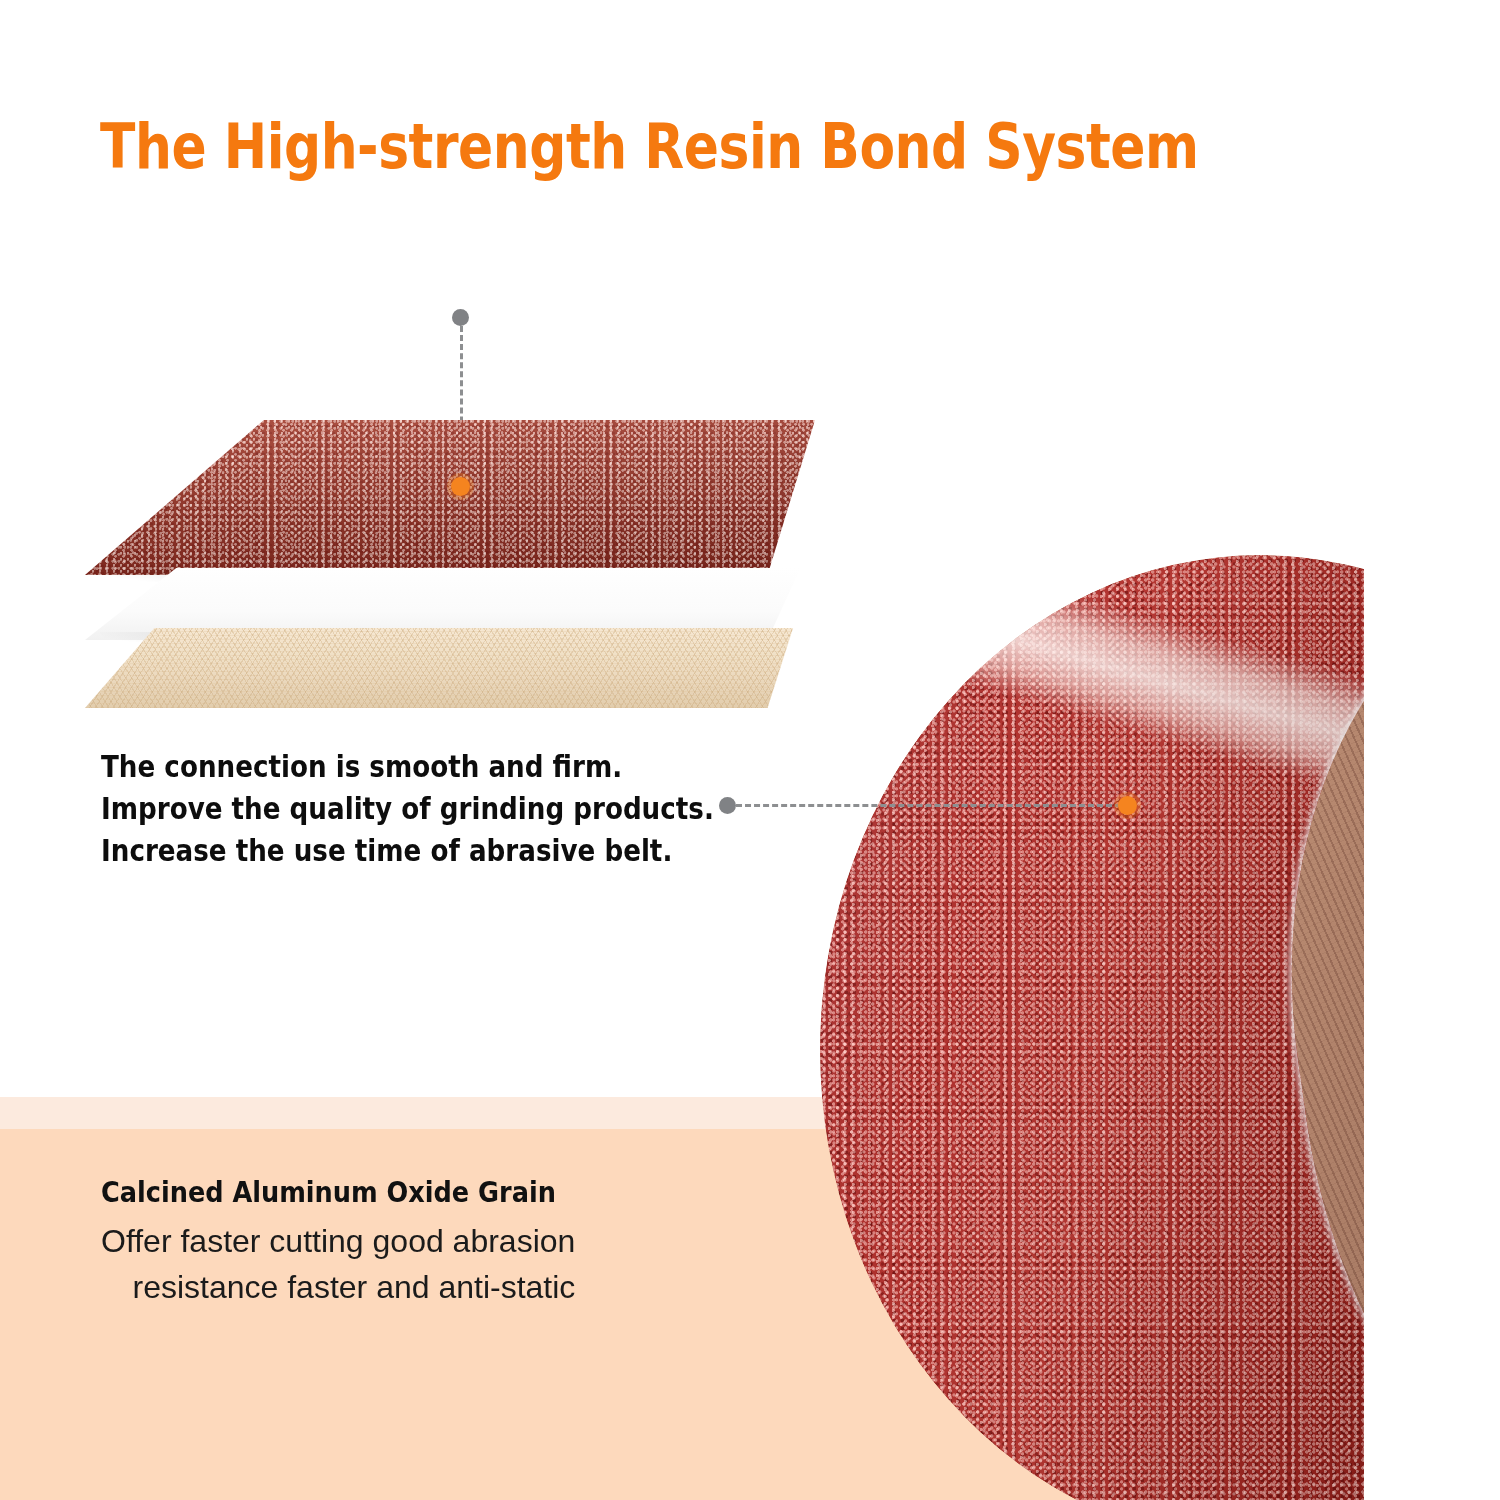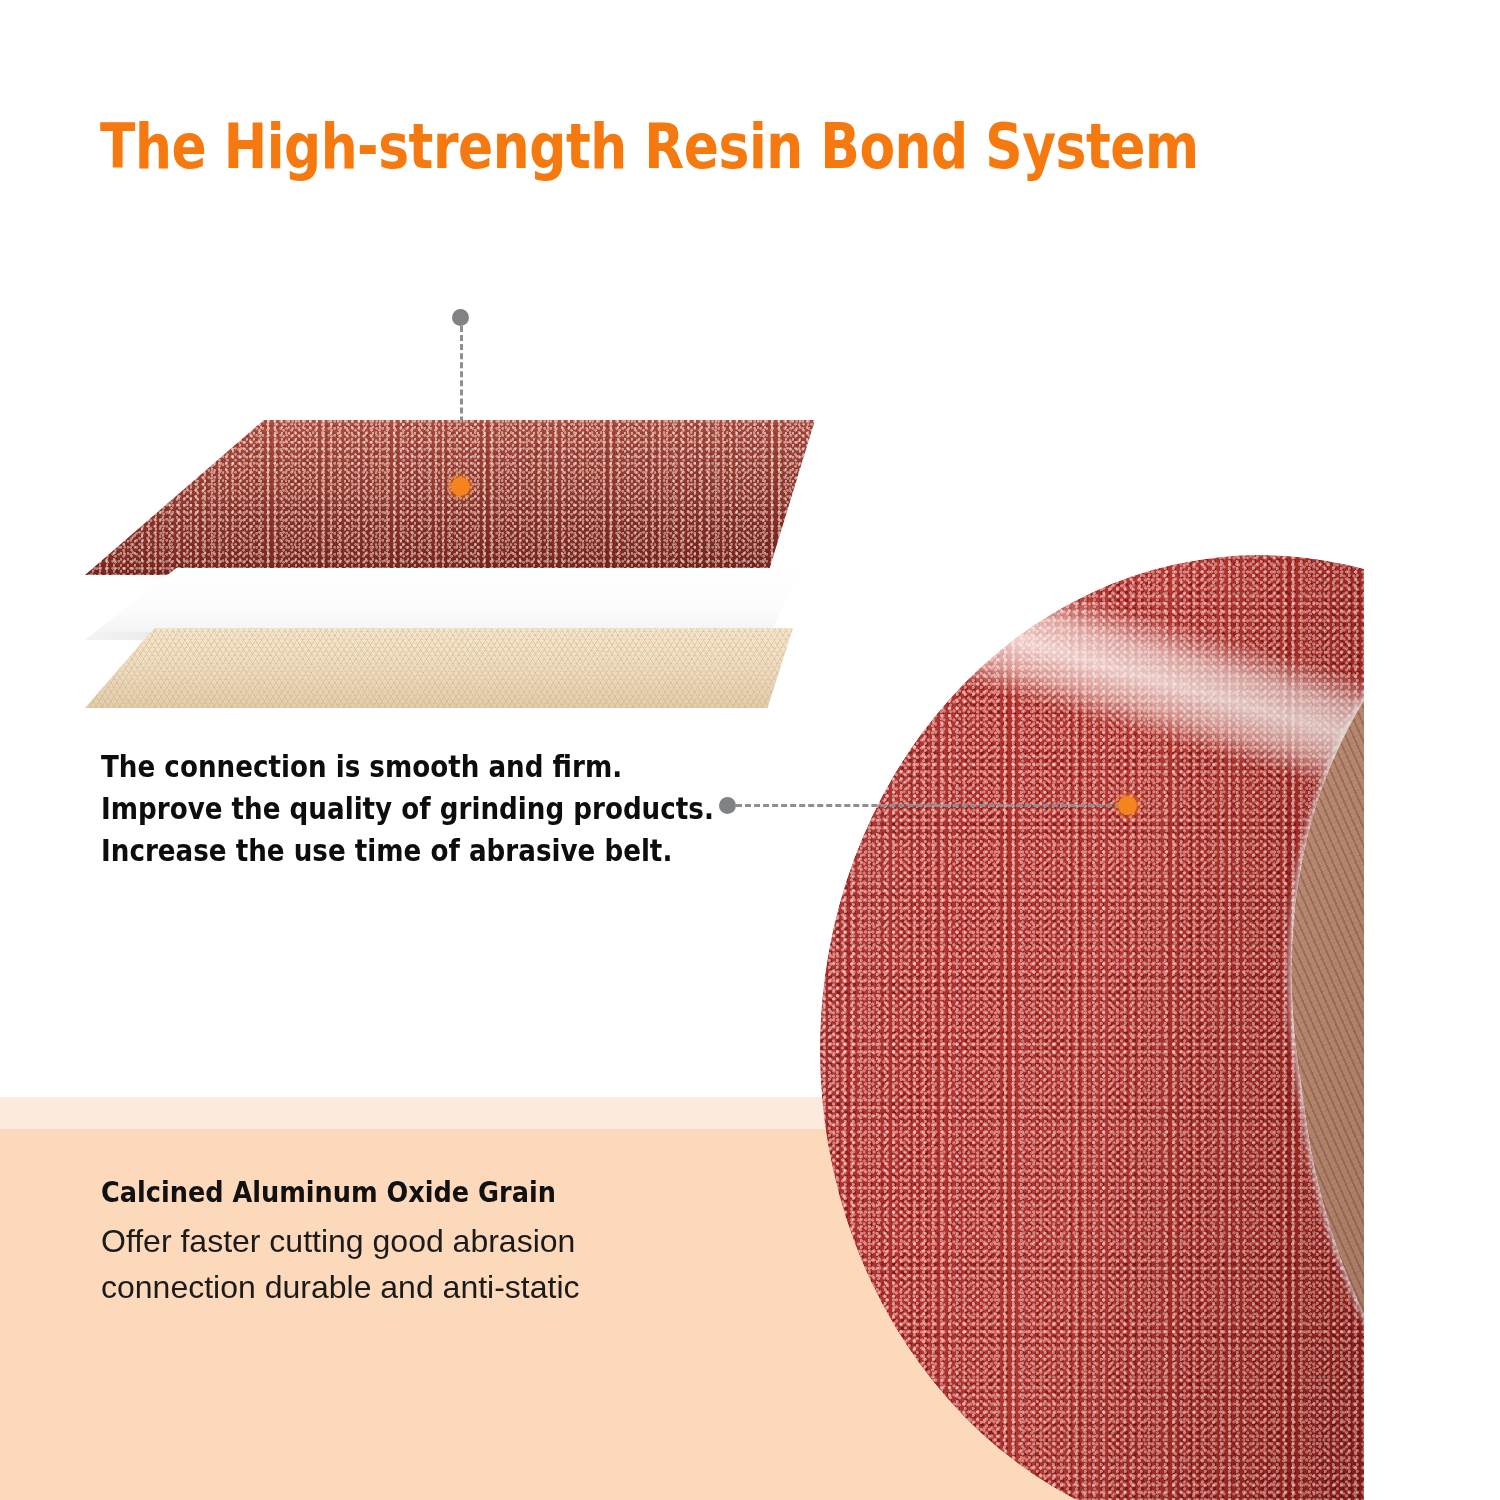--- a/index.html
+++ b/index.html
@@ -105,21 +105,21 @@
 
   
   .bot-head{
     position:absolute;left:101px;top:1175px;
     font-family:"Liberation Sans Narrow","DejaVu Sans Condensed","Liberation Sans",sans-serif;
     font-size:29px;font-weight:bold;color:#111;white-space:nowrap;
     transform:scaleX(0.98);transform-origin:left top;
   }
   .bot-body{
     position:absolute;left:101px;top:1218px;
-    font-size:32px;font-weight:400;color:#1b1b1b;line-height:46px;
+    font-size:32px;font-weight:400;color:#1b1b1b;line-height:46px;text-align:right;
   }
   .bot-body div{white-space:nowrap;}
 
   
   .belt-wrap{position:absolute;left:700px;top:490px;width:810px;height:1020px;}
   .belt-outer{
     position:absolute;left:0;top:0;width:810px;height:1020px;
     clip-path:ellipse(440px 495px at 560px 560px);
   }
   
@@ -245,16 +245,16 @@
     <div>Improve the quality of grinding products.</div>
     <div>Increase the use time of abrasive belt.</div>
   </div>
   <div class="dot-gray" style="left:719px;top:797px;z-index:7;"></div>
   <div class="dash-h" style="left:736px;top:804px;width:385px;z-index:7;"></div>
   <div class="dot-orange" style="left:1118px;top:796px;z-index:8;"></div>
 
   <div class="bot-head">Calcined Aluminum Oxide Grain</div>
   <div class="bot-body">
     <div>Offer faster cutting good abrasion</div>
-    <div>connection durable and anti-static</div>
+    <div>resistance faster and anti-static</div>
   </div>
 
 </div>
 
 </body></html>

